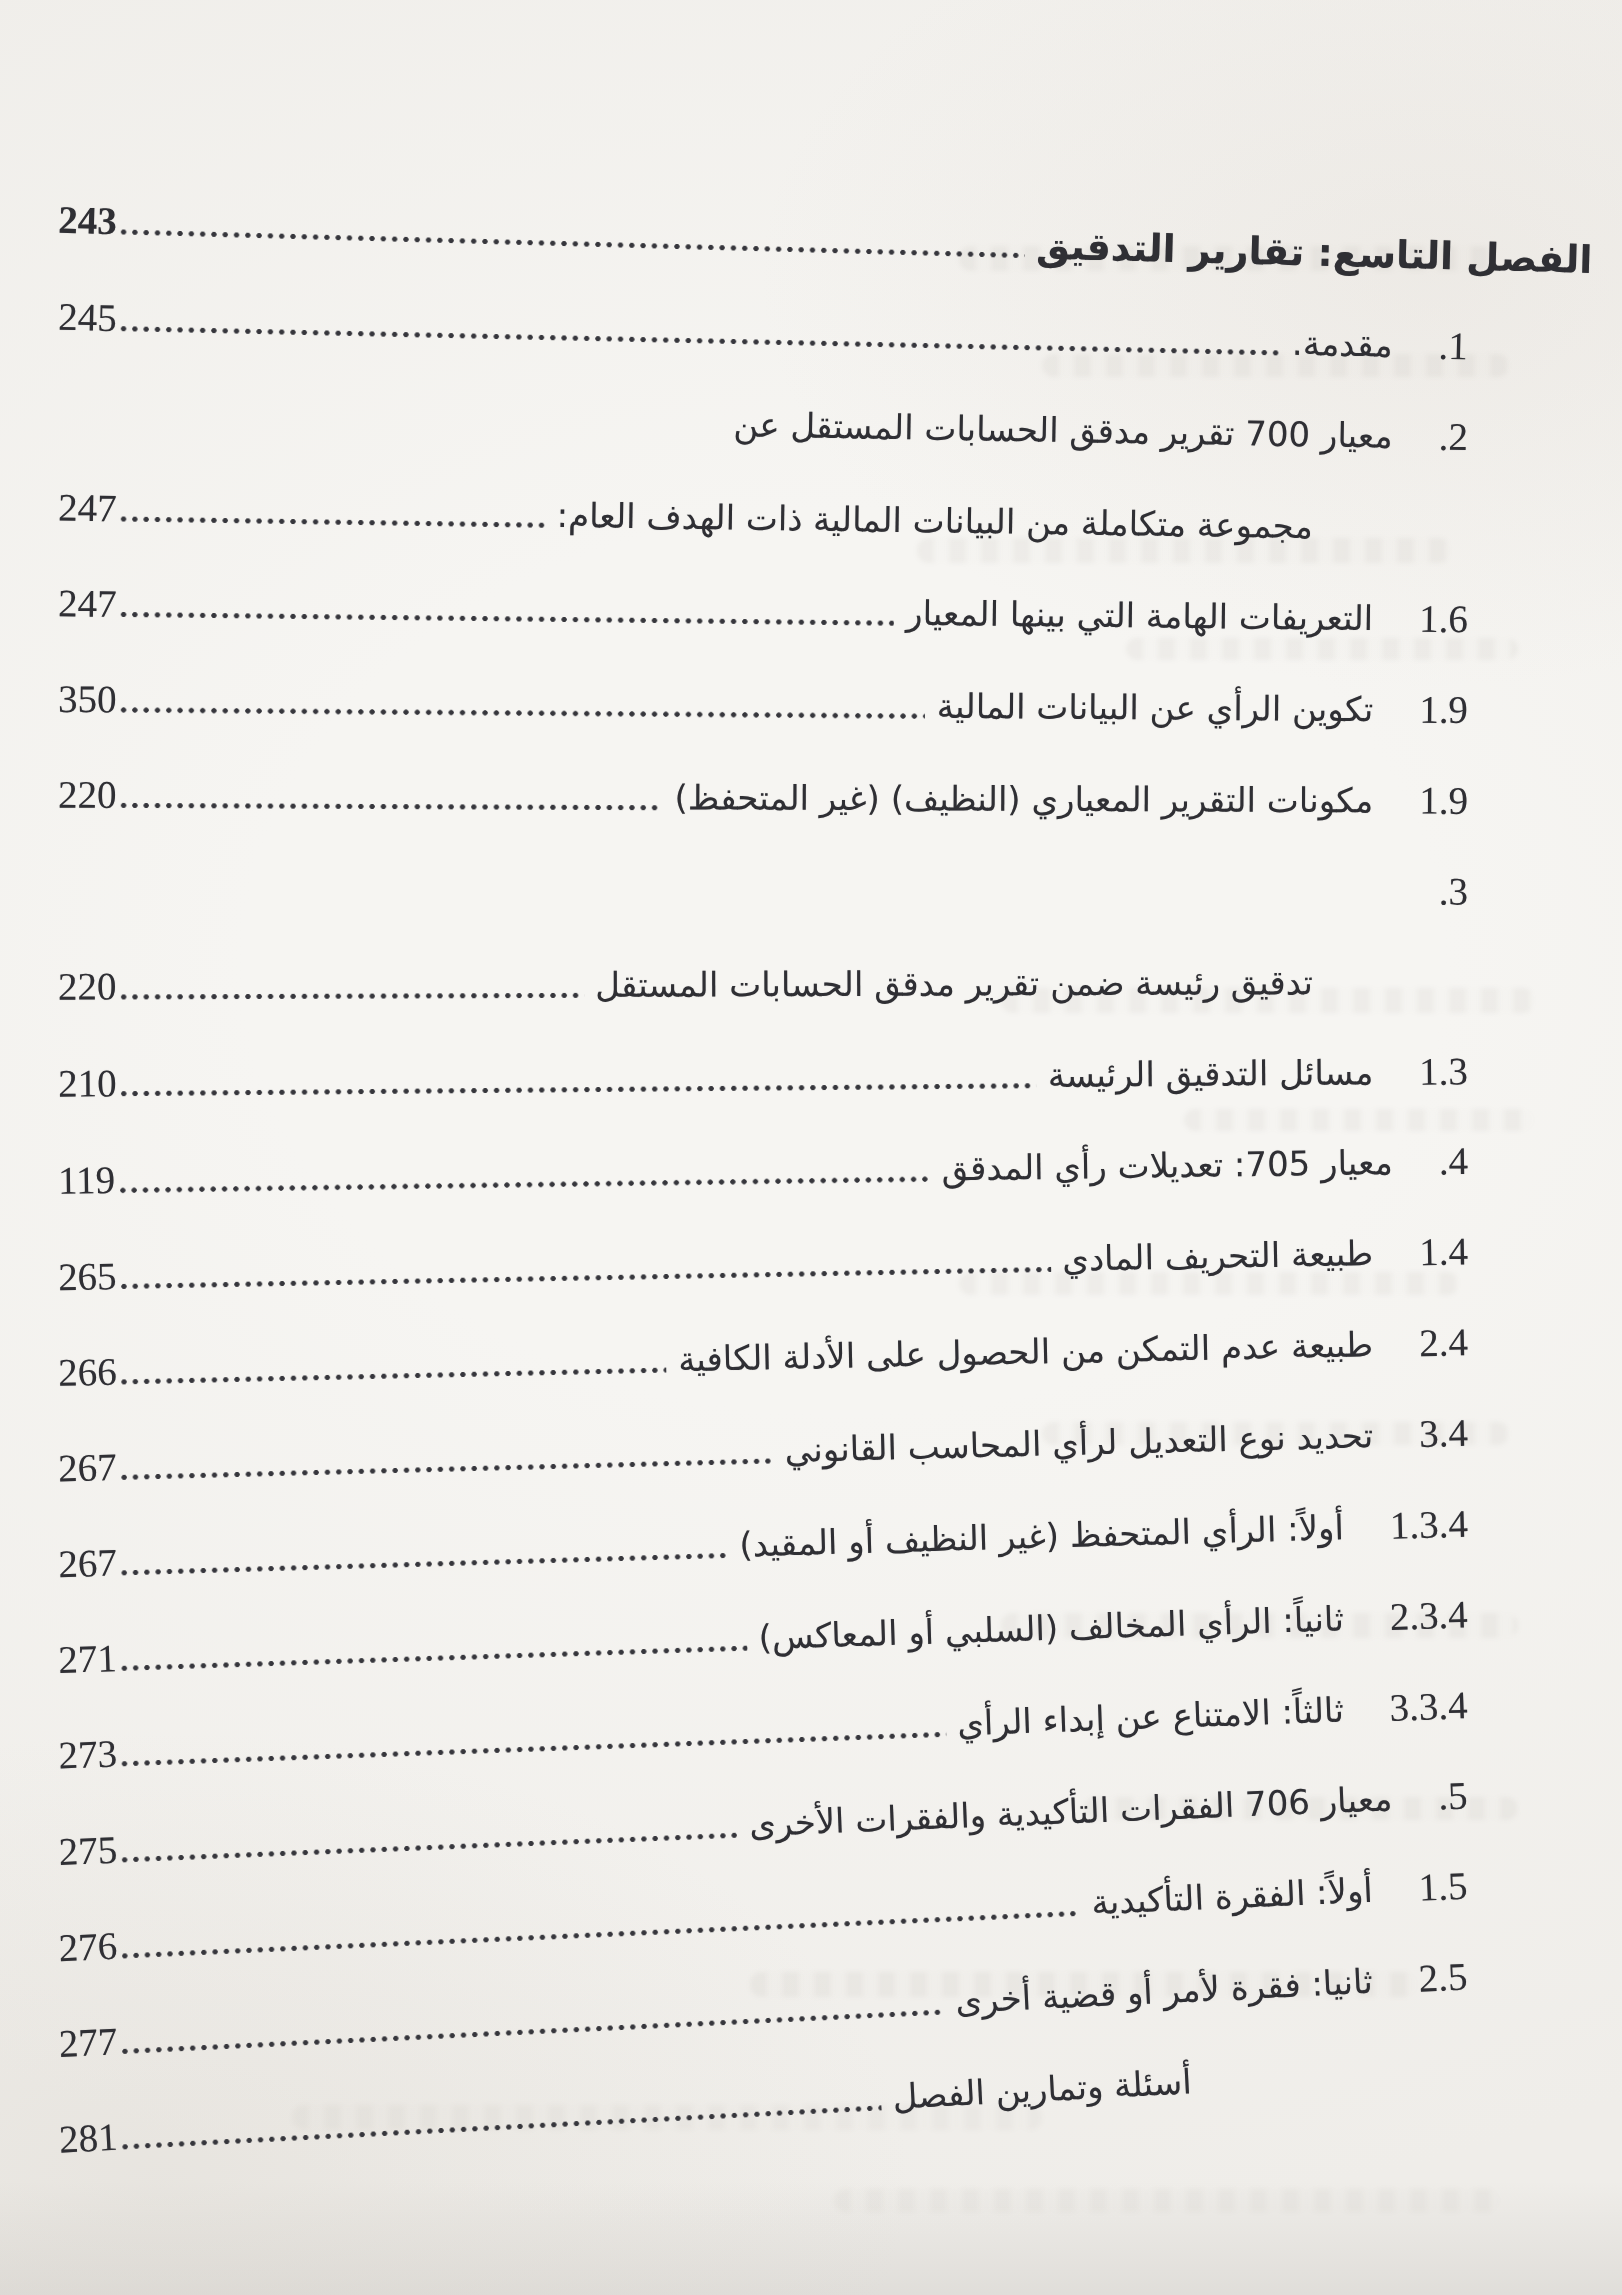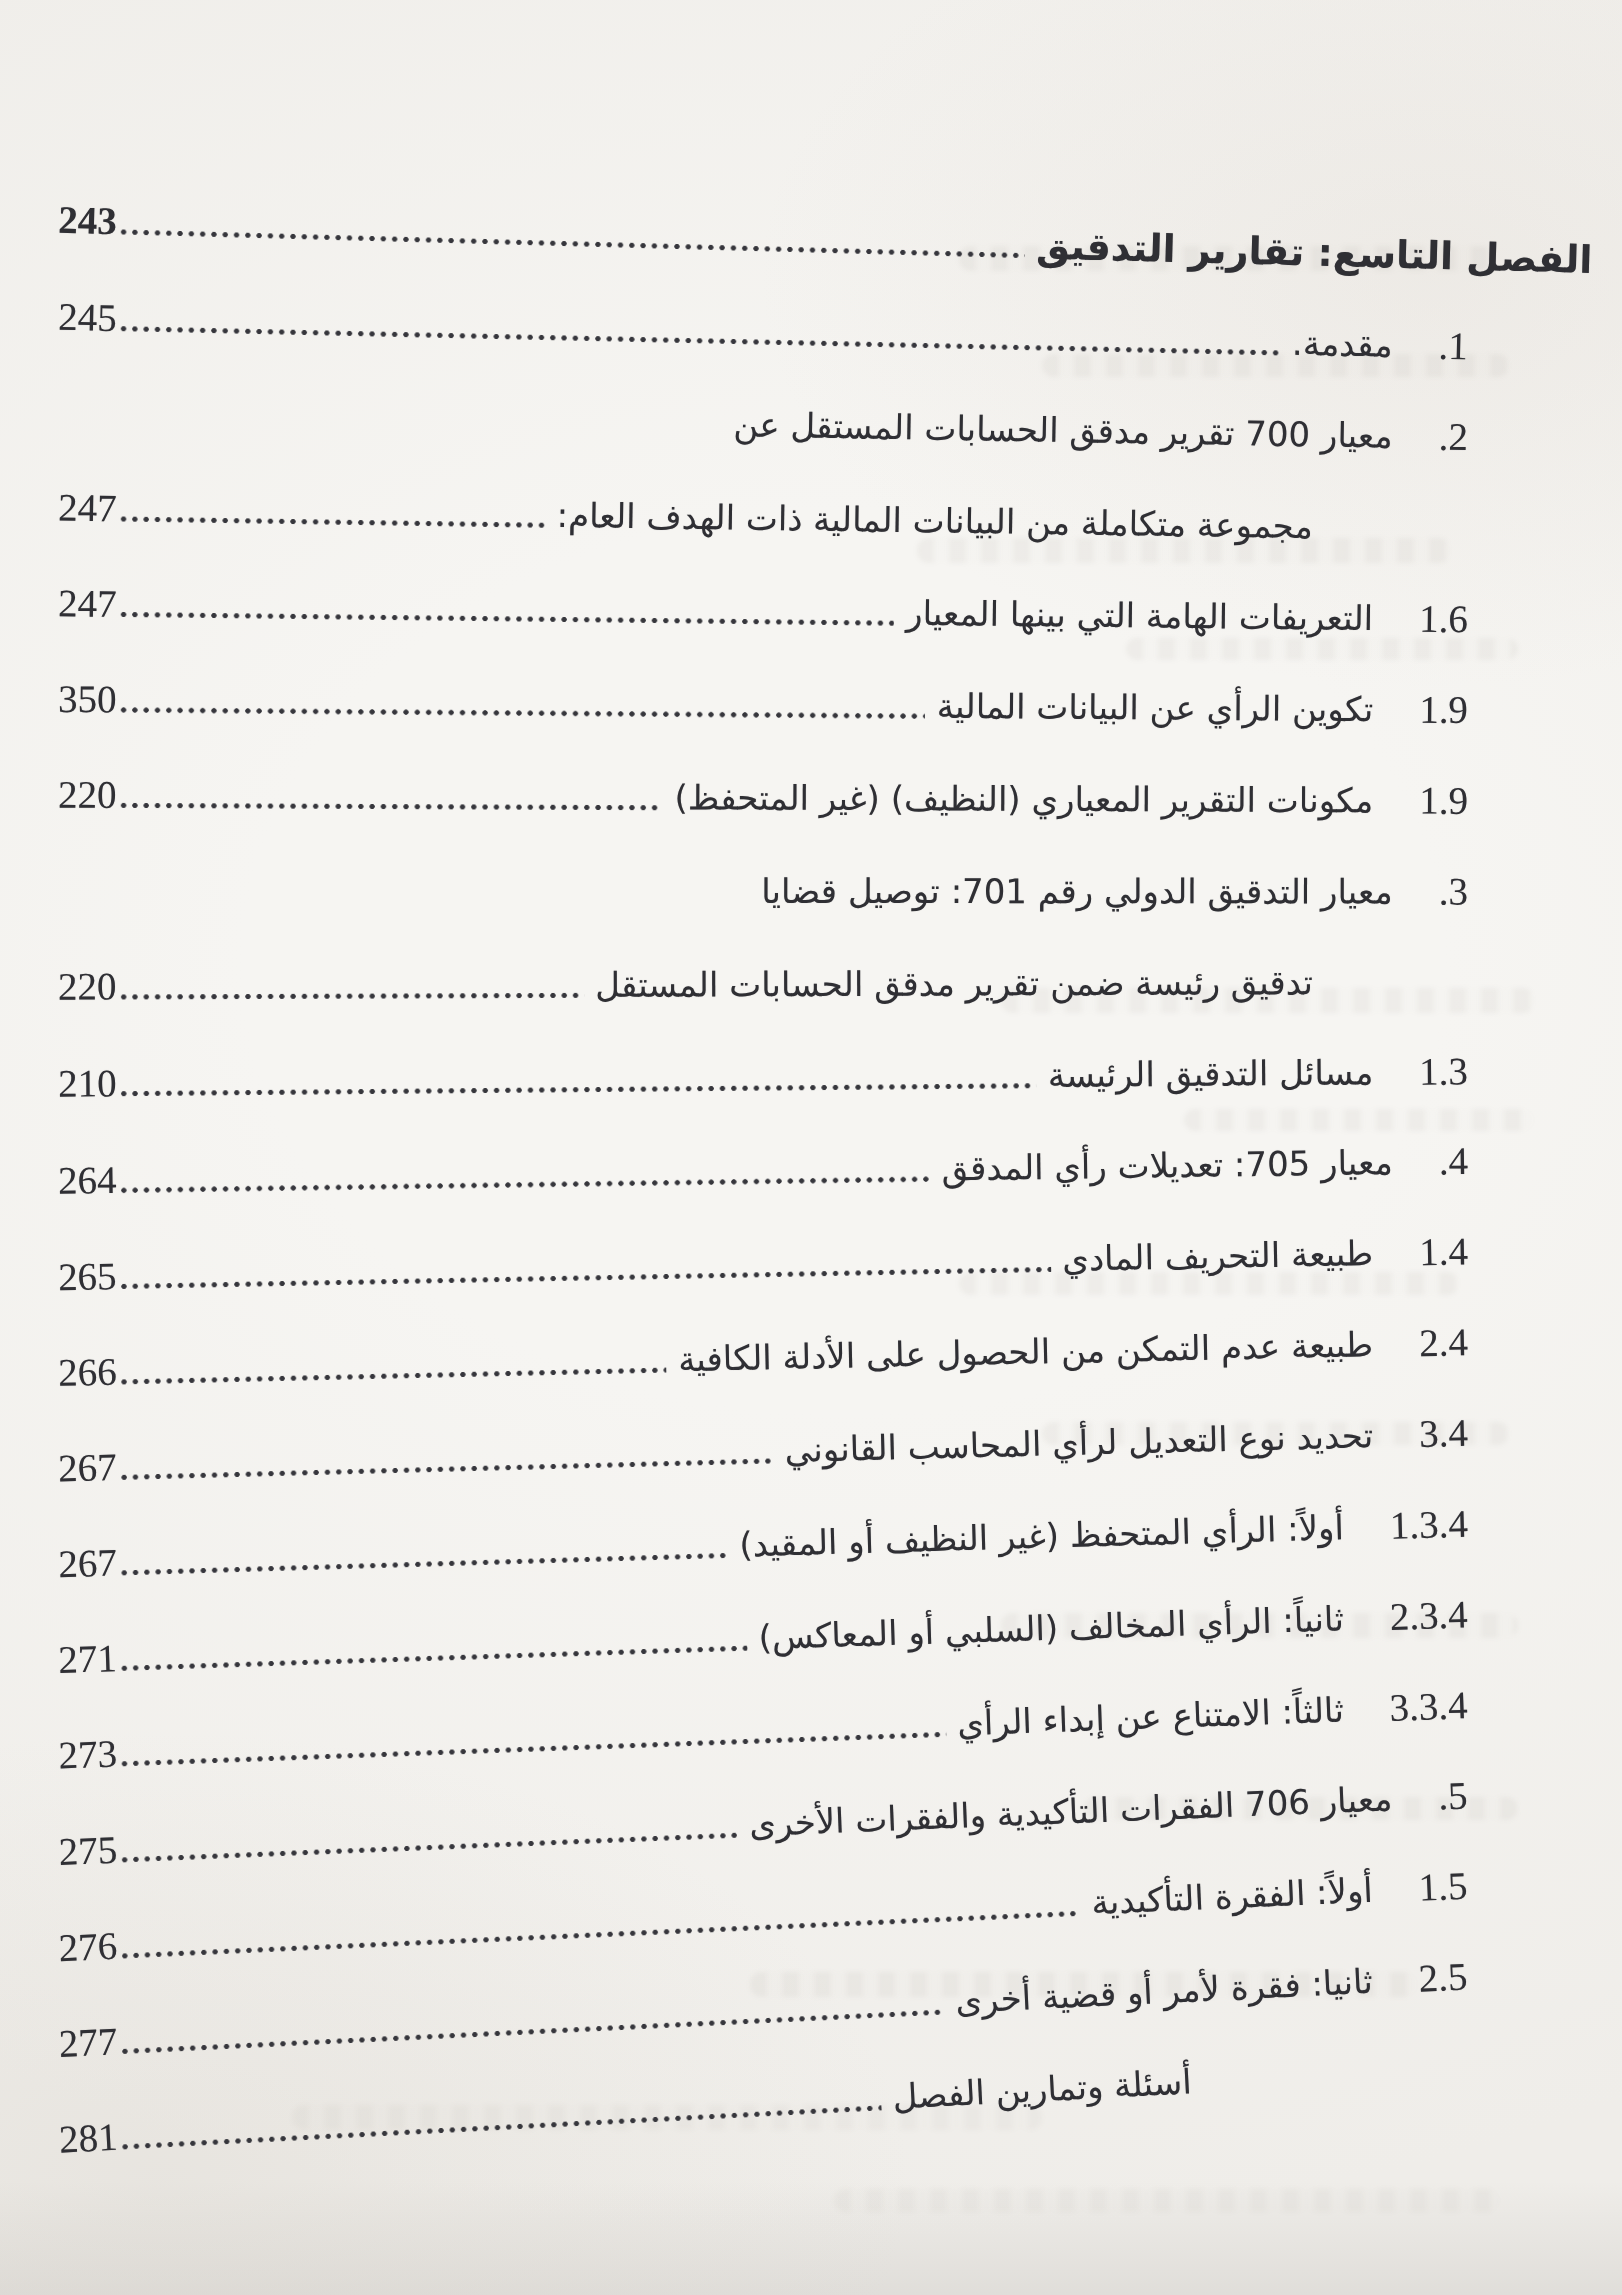--- a/index.html
+++ b/index.html
@@ -117,41 +117,40 @@
 
     <div class="row" style="--rot:0.25deg;">
       <span class="num">1.9</span>
       <span class="title">مكونات التقرير المعياري (النظيف) (غير المتحفظ)</span>
       <span class="leader"></span>
       <span class="pagenum">220</span>
     </div>
 
     <div class="row" style="--rot:0.05deg;">
       <span class="num">3.</span>
-      <span class="title">معيار التدقيق الدولي رقم 701: توصيل قضايا</span>
     </div>
 
     <div class="row cont" style="--rot:-0.2deg;">
       <span class="title">تدقيق رئيسة ضمن تقرير مدقق الحسابات المستقل</span>
       <span class="leader"></span>
       <span class="pagenum">220</span>
     </div>
 
     <div class="row" style="--rot:-0.5deg;">
       <span class="num">1.3</span>
       <span class="title">مسائل التدقيق الرئيسة</span>
       <span class="leader"></span>
       <span class="pagenum">210</span>
     </div>
 
     <div class="row" style="--rot:-0.8deg;">
       <span class="num">4.</span>
       <span class="title">معيار 705: تعديلات رأي المدقق</span>
       <span class="leader"></span>
-      <span class="pagenum">264</span>
+      <span class="pagenum">119</span>
     </div>
 
     <div class="row" style="--rot:-1.05deg;">
       <span class="num">1.4</span>
       <span class="title">طبيعة التحريف المادي</span>
       <span class="leader"></span>
       <span class="pagenum">265</span>
     </div>
 
     <div class="row" style="--rot:-1.25deg;">

